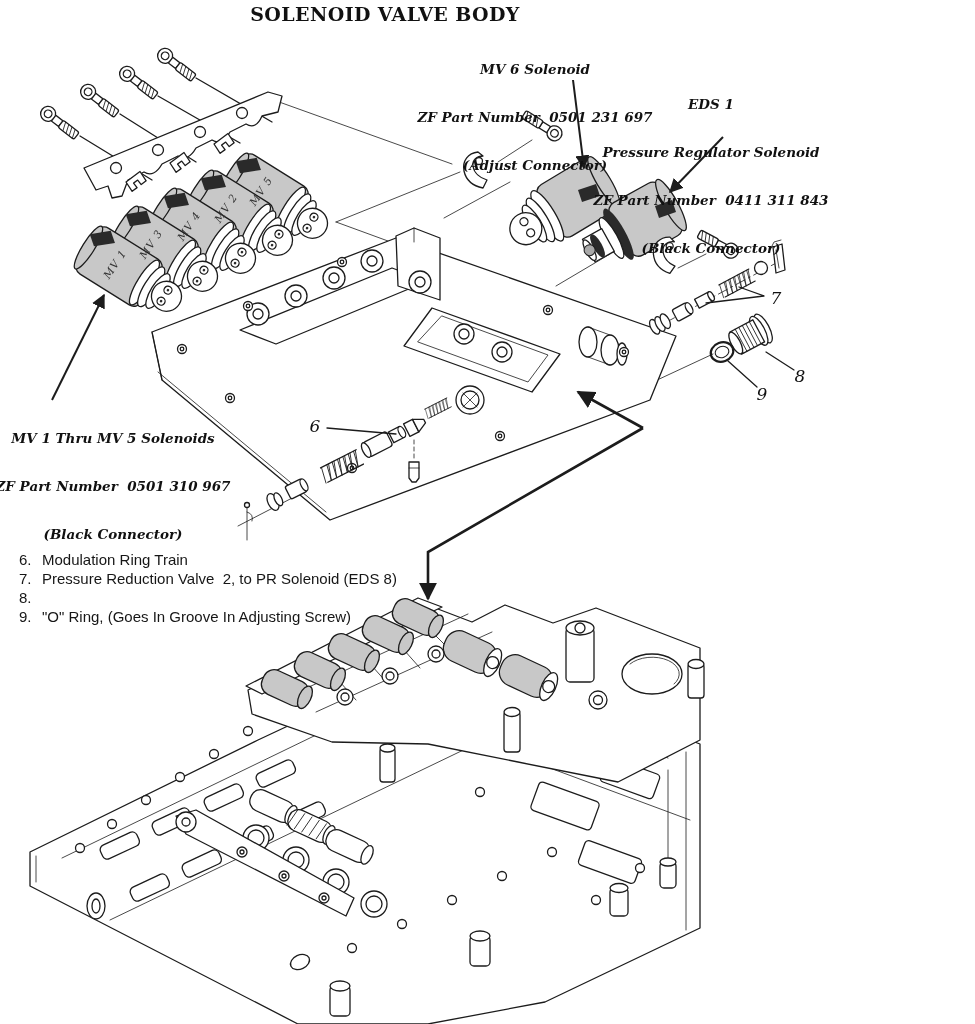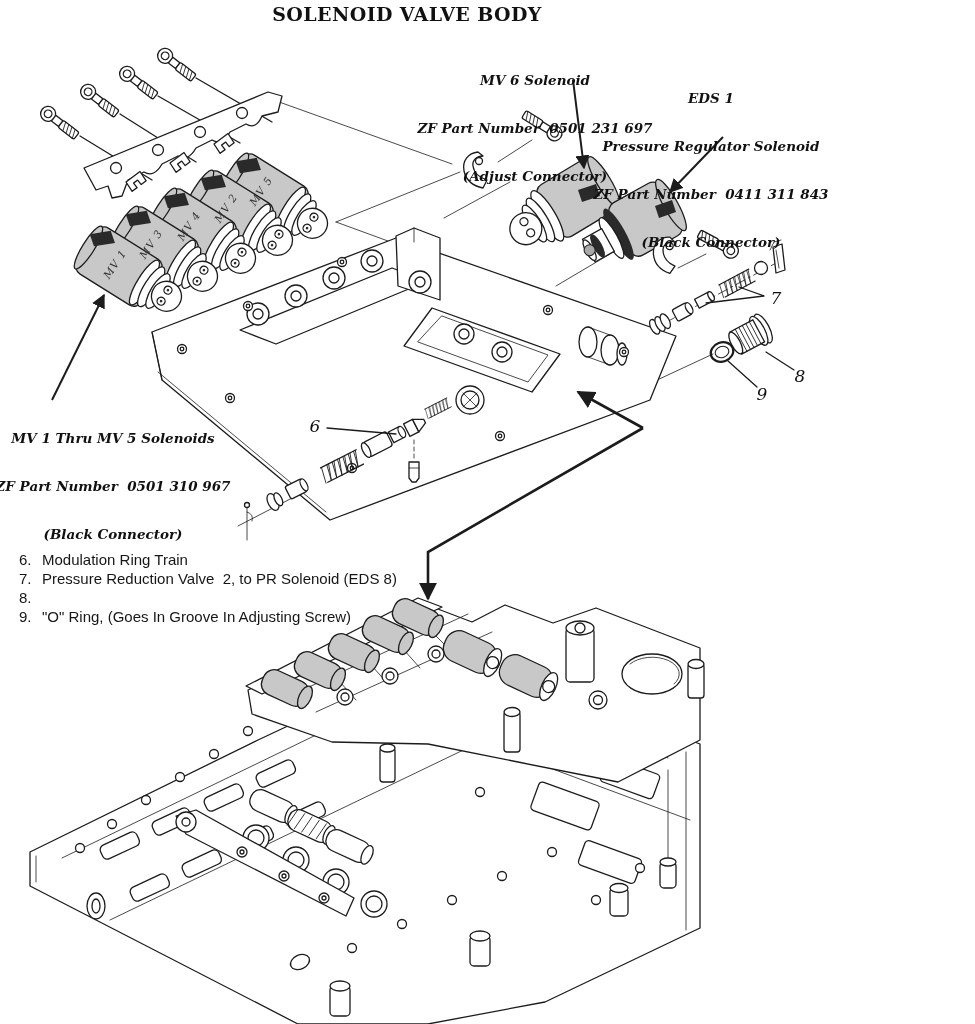--- a/index.html
+++ b/index.html
@@ -405,29 +405,29 @@
           <ellipse class="wh" cx="387.5" cy="748" rx="7.5" ry="4"></ellipse>
     </g>
   </g>
 
   <g>
     <line class="arr3" x1="643" y1="428" x2="578" y2="392" marker-end="url(#ah)"></line>
     <polyline class="arr3" points="643,428 428,552 428,599" fill="none" marker-end="url(#ah)"></polyline>
   </g>
 </svg>
 
-<div class="title" style="left:407px;top:3px;">SOLENOID VALVE BODY</div>
-
-<div class="callout" style="left:535px;top:40px;">
+<div class="title" style="left:385px;top:3px;">SOLENOID VALVE BODY</div>
+
+<div class="callout" style="left:535px;top:29px;">
   <div>MV 6 Solenoid</div>
   <div>ZF Part Number  0501 231 697</div>
   <div>(Adjust Connector)</div>
 </div>
 
-<div class="callout" style="left:711px;top:58px;">
+<div class="callout" style="left:711px;top:64px;">
   <div>EDS 1</div>
   <div>Pressure Regulator Solenoid</div>
   <div>ZF Part Number  0411 311 843</div>
   <div>(Black Connector)</div>
 </div>
 
 <div class="callout" style="left:113px;top:398px;">
   <div>MV 1 Thru MV 5 Solenoids</div>
   <div>ZF Part Number  0501 310 967</div>
   <div>(Black Connector)</div>

